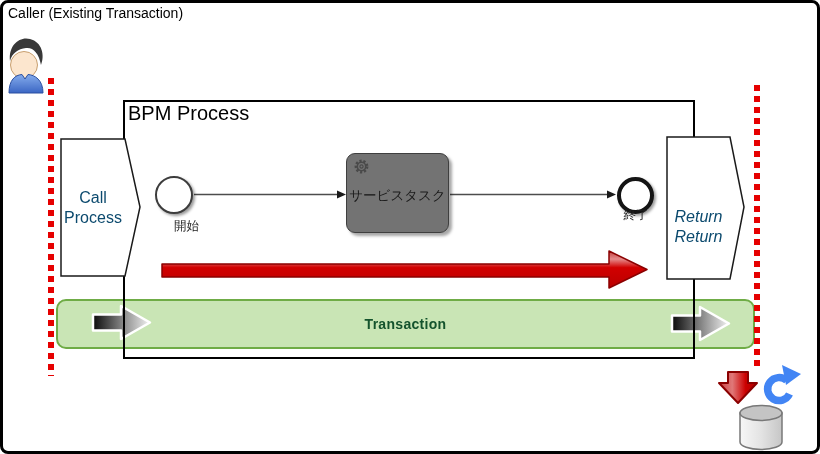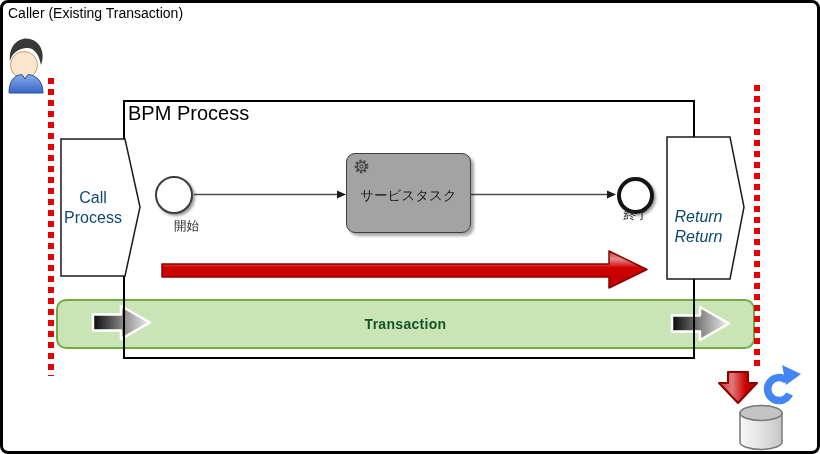--- a/index.html
+++ b/index.html
@@ -26,22 +26,22 @@
   .layer-over{z-index:4;}
   .start-circle{left:152px;top:173px;width:38px;height:38px;box-sizing:border-box;
     border:2px solid #3C3C3C;border-radius:50%;background:#fff;
     box-shadow:2px 2px 3px rgba(0,0,0,.4);z-index:5;}
   .end-circle{left:614px;top:174px;width:37px;height:37px;box-sizing:border-box;
     border:4px solid #141414;border-radius:50%;background:#fff;
     box-shadow:2px 2px 3px rgba(0,0,0,.4);z-index:5;}
   .evt-label{font-size:12.5px;color:#222;text-align:center;z-index:5;}
   .start-label{left:146px;top:215px;width:50px;text-align:right;}
   .end-label{left:608px;top:204px;width:50px;}
-  .task{left:343px;top:150px;width:125px;height:80px;box-sizing:border-box;
-    background:#a3a3a3;border:1.5px solid #3F3F3F;border-radius:9px;
+  .task{left:343px;top:150px;width:103px;height:80px;box-sizing:border-box;
+    background:#737373;border:1.5px solid #3F3F3F;border-radius:9px;
     box-shadow:3px 3px 3px rgba(0,0,0,.35);z-index:5;
     display:flex;align-items:center;justify-content:center;}
   .task-label{font-size:13.5px;color:#1a1a1a;margin-top:6px;}
   .gear{position:absolute;top:4px;left:6px;width:17px;height:17px;}
   .node-text{z-index:6;display:flex;flex-direction:column;align-items:center;justify-content:center;
     font-size:16px;color:#0c4a6e;line-height:1.25;text-align:center;}
   .call-text{left:58px;top:136px;width:64px;height:137px;}
   .return-text{left:664px;top:134px;width:63px;height:180px;font-style:italic;}
 </style>
 </head>

